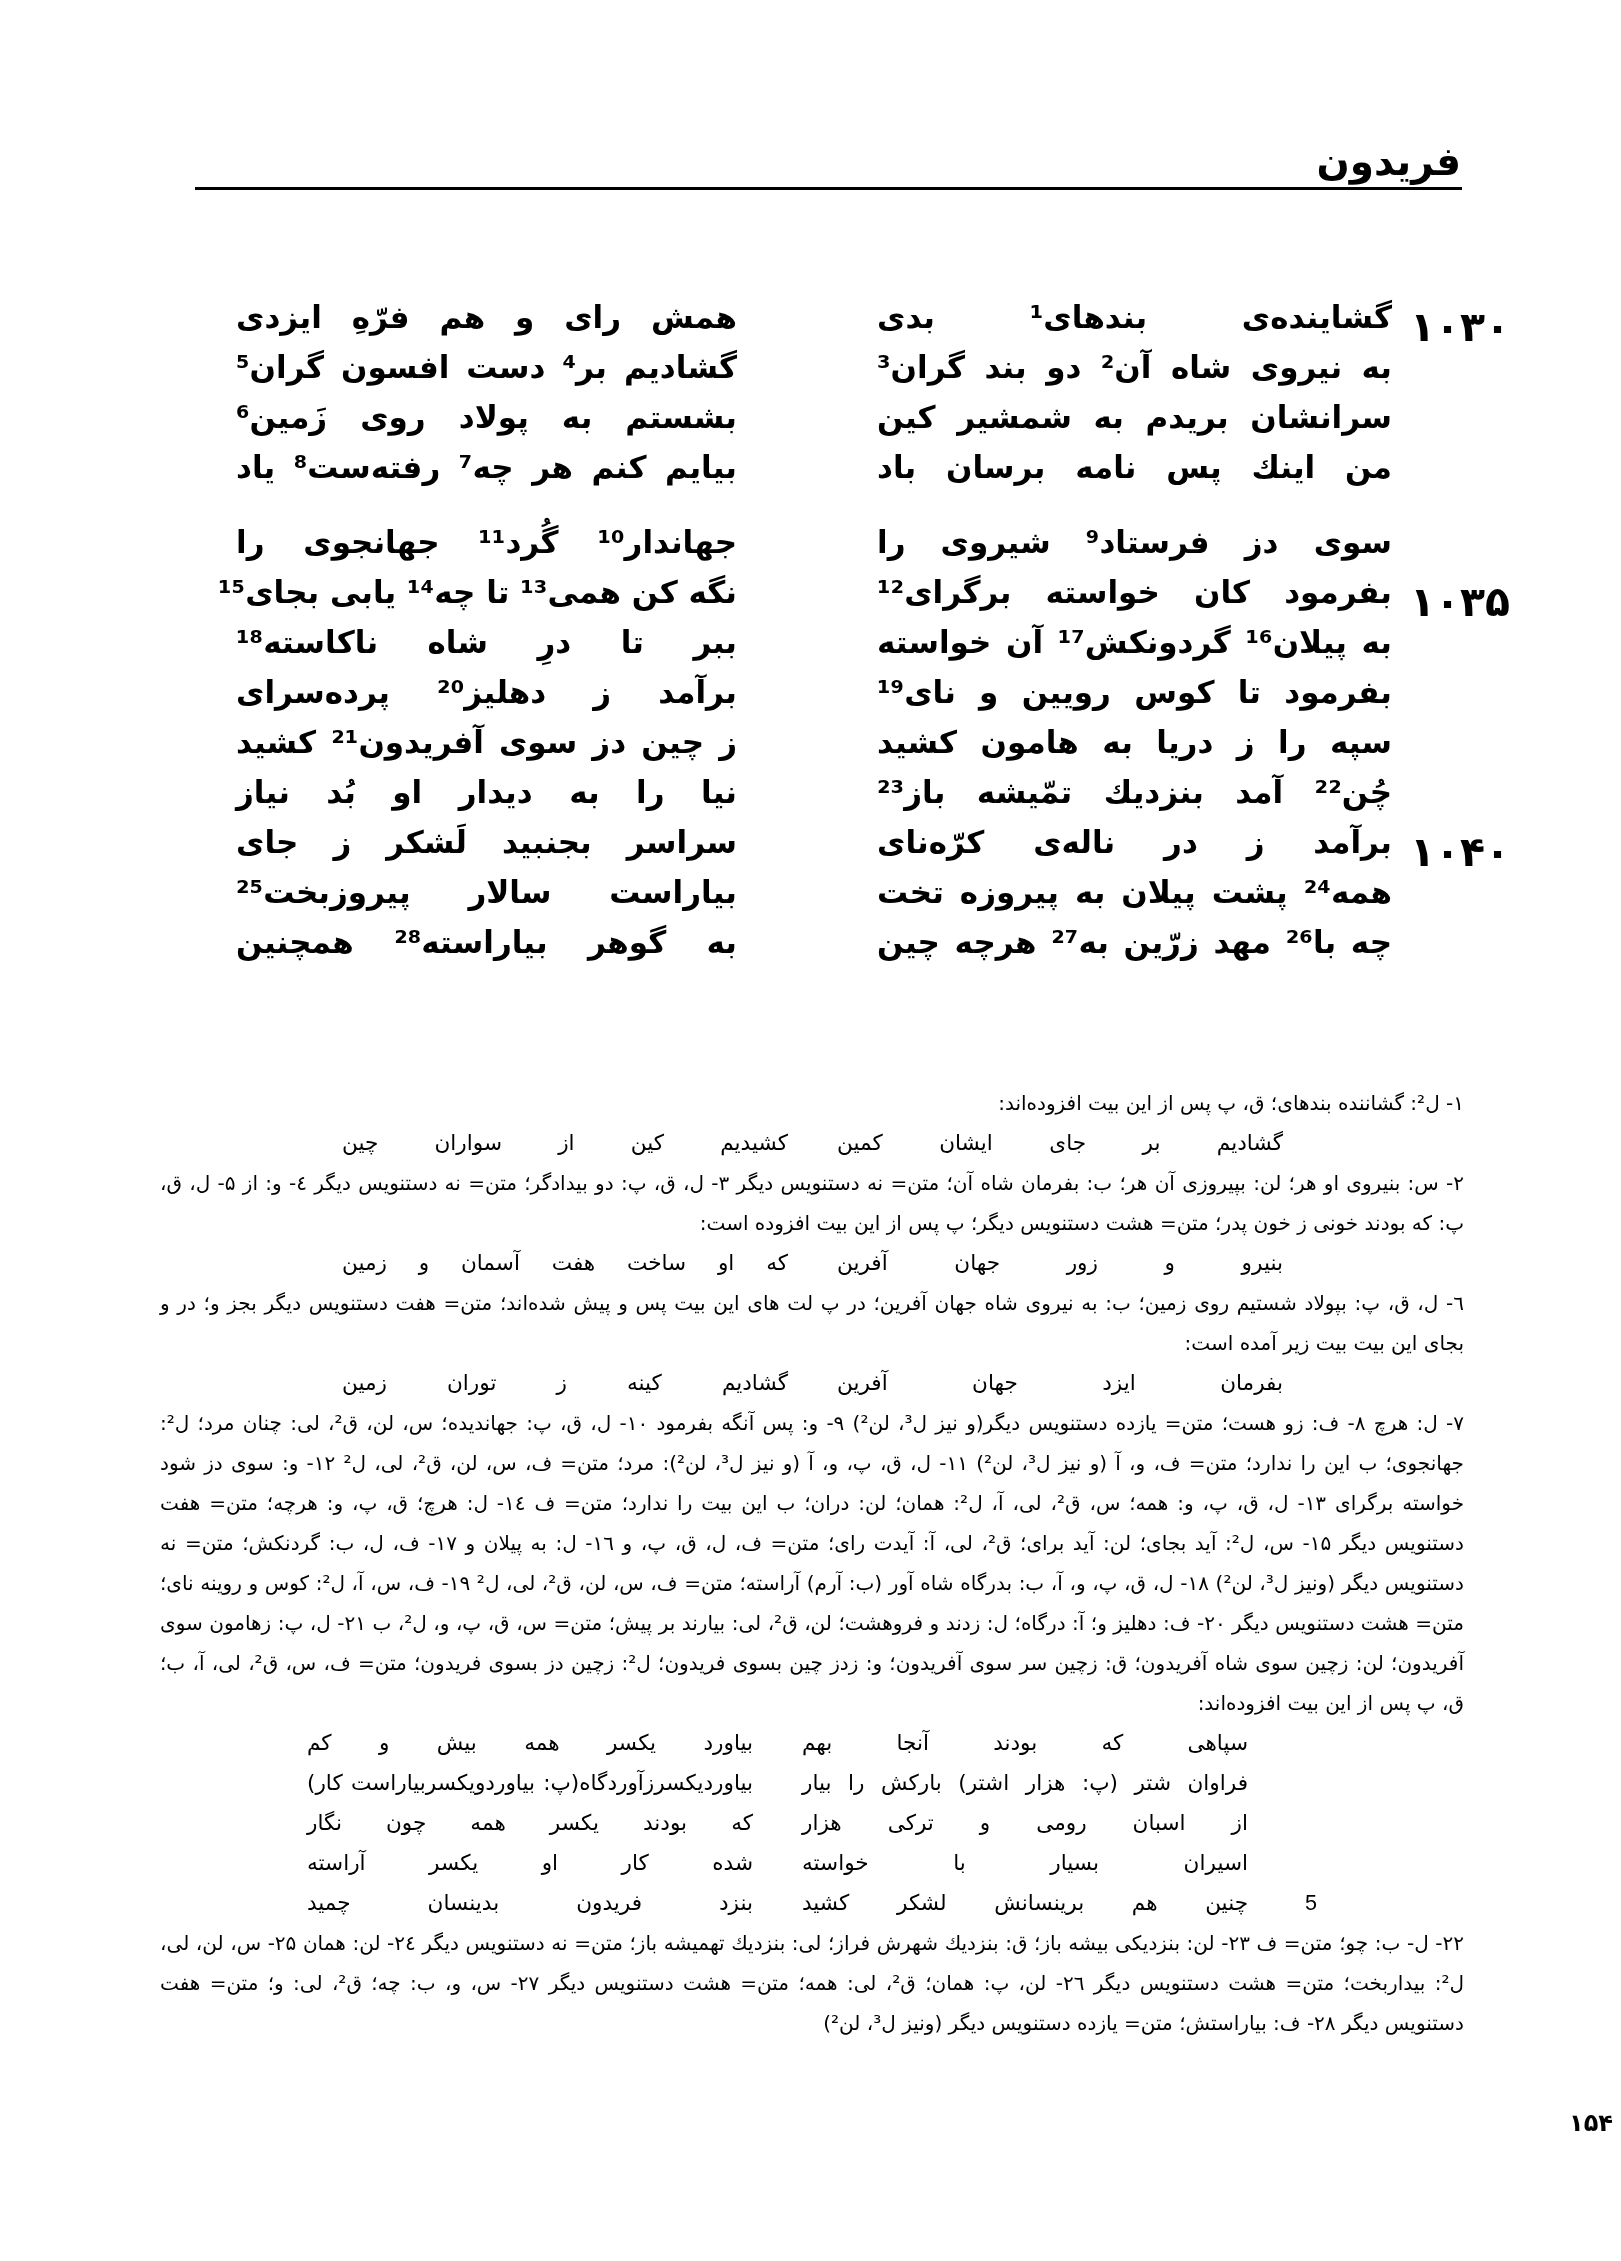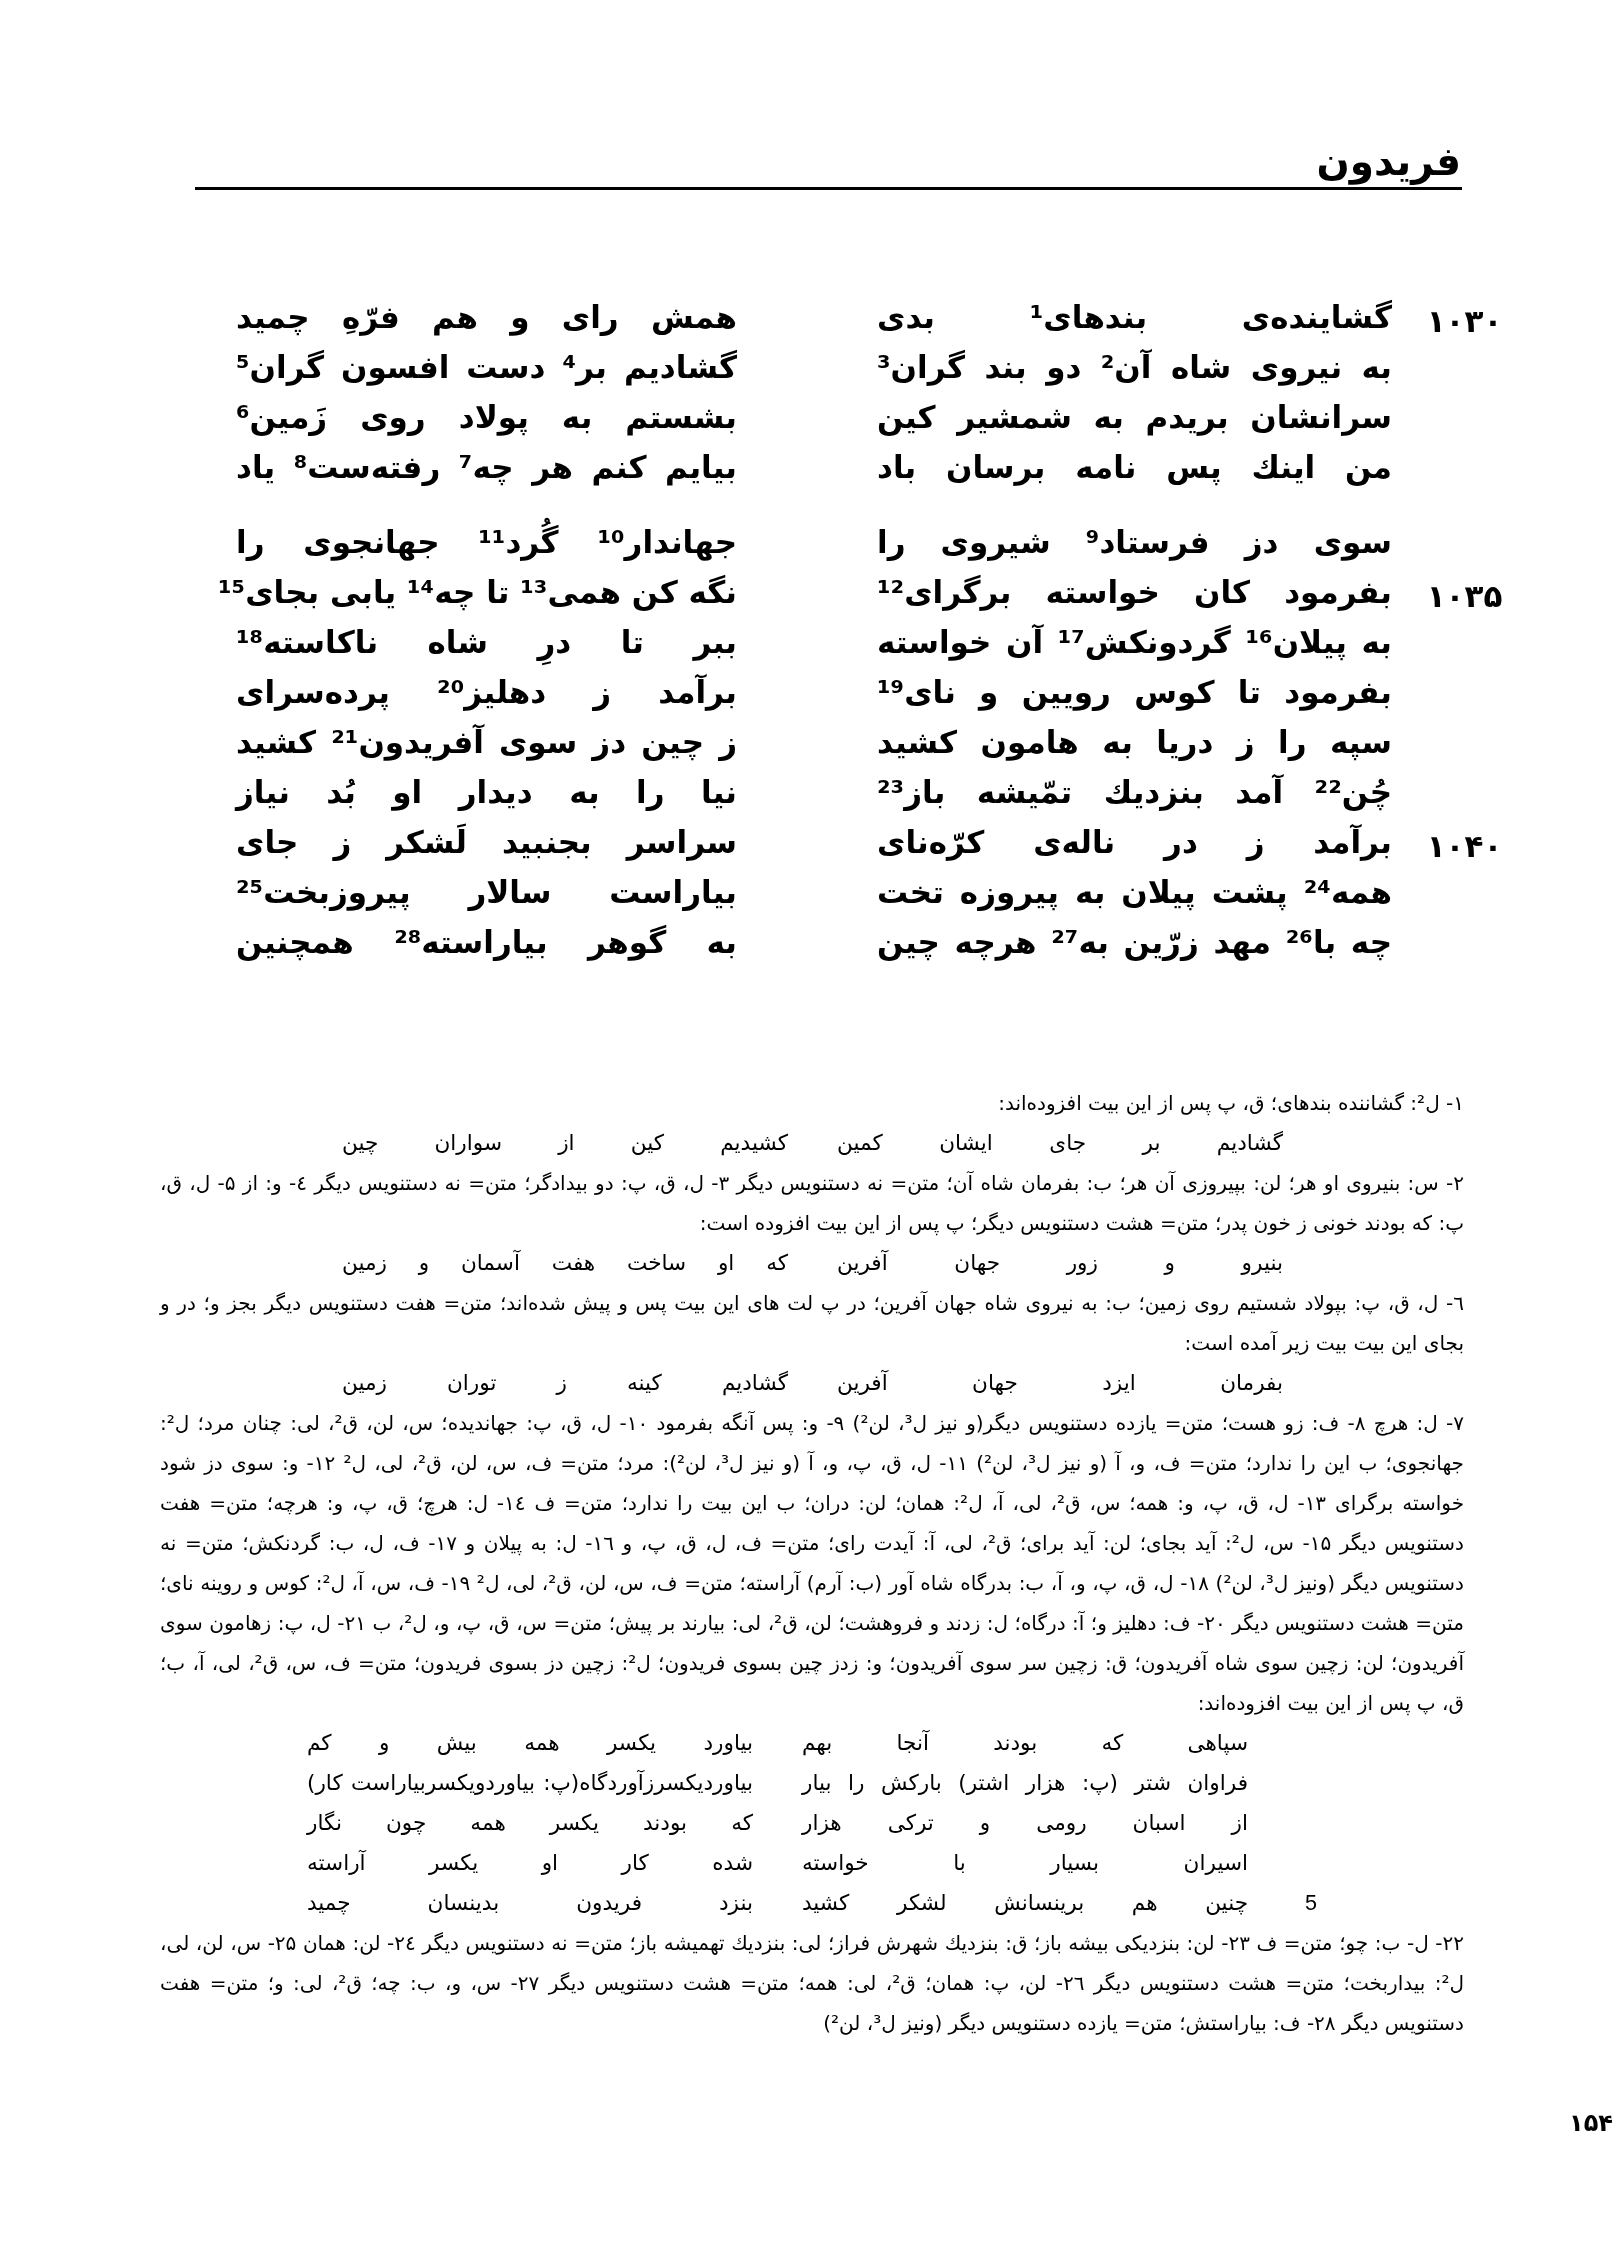--- a/index.html
+++ b/index.html
@@ -5,21 +5,21 @@
   html, body { margin:0; padding:0; background:#ffffff; }
   body { width:1621px; height:2261px; position:relative; overflow:hidden; color:#000;
          font-family: "DejaVu Sans", sans-serif; }
   .page { position:absolute; inset:0; direction:rtl;padding-left:12px; }
   .running-title { position:absolute; right:160px; top:139px; font-size:39px; font-weight:bold; }
   .header-rule { position:absolute; left:195px; right:159px; top:187px; height:2.8px; background:#000; }
 
   .verses { position:absolute; top:299px; left:209px; right:111px; }
   .verse-row { position:relative; height:50px; }
   .verse-row.gap { margin-top:25px; }
-  .line-num { position:absolute; right:0; width:91px; text-align:center; font-size:31px; font-weight:bold; top:4.2px; direction:rtl; }
+  .line-num { position:absolute; right:0; width:91px; text-align:center; font-size:41px; font-weight:bold; top:4.2px; direction:rtl; }
   .hemistich { position:absolute; font-size:31px; font-weight:bold; white-space:nowrap; text-align-last:justify; text-align:justify; top:0; }
   .hem-right { right:118px; width:515px;margin-left:29px; }
   .hem-left  { right:773px; width:501px; }
 
   .notes { position:absolute; top:1083px; left:160px; right:157px; font-size:20px; line-height:40px; text-align:justify; }
   .note-p { margin:0; }
   .note-verse { display:flex; justify-content:flex-start; gap:49px; padding-right:181px; font-size:21.6px; }
   .note-verse span { display:inline-block; width:446px; text-align:justify; text-align-last:justify; }
   .note-verse .vnum { width:28px; text-align:center; text-align-last:center; font-family:"Liberation Sans", sans-serif; }
 
@@ -29,21 +29,21 @@
 <body>
 
 <div class="page">
   <div class="running-title">فریدون</div>
   <div class="header-rule"></div>
 
   <div class="verses" id="verses">
       <div class="verse-row">
         <span class="line-num">۱۰۳۰</span>
         <span class="hemistich hem-right">گشاینده‌ی بندهای¹ بدی</span>
-        <span class="hemistich hem-left">همش رای و هم فرّهِ چمید</span>
+        <span class="hemistich hem-left">همش رای و هم فرّهِ ایزدی</span>
       </div>
       <div class="verse-row">
         <span class="line-num"></span>
         <span class="hemistich hem-right">به نیروی شاه آن² دو بند گران³</span>
         <span class="hemistich hem-left">گشادیم بر⁴ دست افسون گران⁵</span>
       </div>
       <div class="verse-row">
         <span class="line-num"></span>
         <span class="hemistich hem-right">سرانشان بریدم به شمشیر کین</span>
         <span class="hemistich hem-left">بشستم به پولاد روی زَمین⁶</span>

